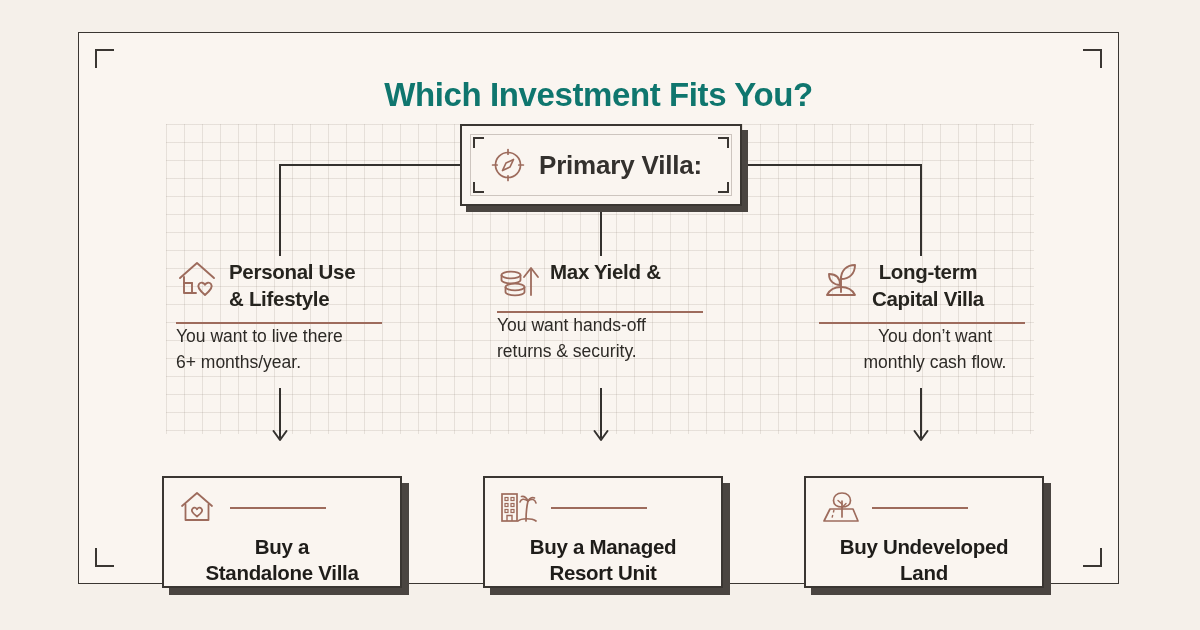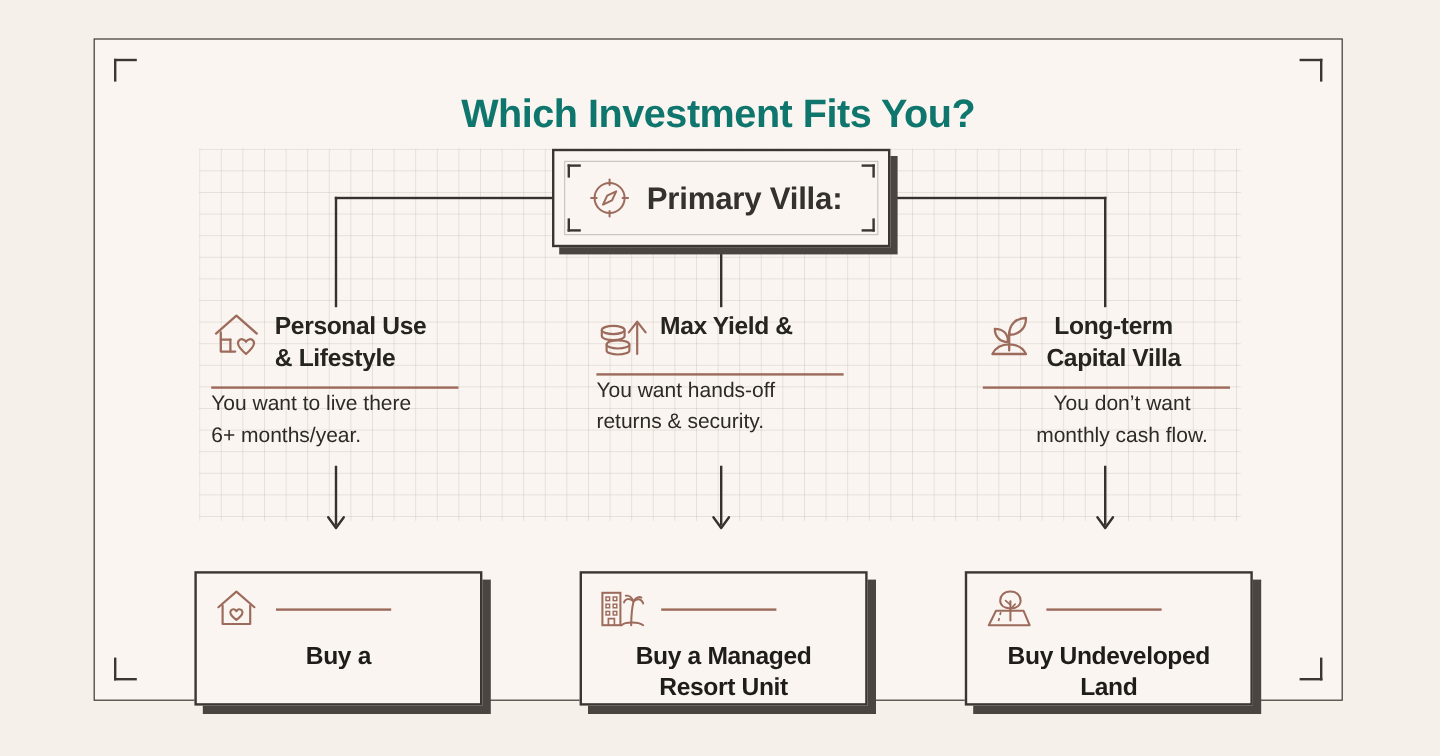--- a/index.html
+++ b/index.html
@@ -238,20 +238,21 @@
         <svg class="ico" width="40" height="38" viewBox="0 0 40 38" aria-hidden="true">
           <polyline points="4,17 19,4 34,17" fill="none" stroke="#9d6b5c" stroke-width="1.8" stroke-linecap="round" stroke-linejoin="round"></polyline>
           <polyline points="7.5,15.5 7.5,31 30.5,31 30.5,15.5" fill="none" stroke="#9d6b5c" stroke-width="1.8" stroke-linecap="round" stroke-linejoin="round"></polyline>
           <path d="M19 27.5 C14 23.6 13 21.6 14.5 19.7 C15.8 18.1 18 18.5 19 20.3 C20 18.5 22.2 18.1 23.5 19.7 C25 21.6 24 23.6 19 27.5 Z" fill="none" stroke="#9d6b5c" stroke-width="1.8" stroke-linejoin="round"></path>
         </svg>
       </span>
       <span class="cdash"></span>
     </div>
     <div class="ctext">
       <span>Buy a</span><br>
+      <span>Standalone Villa</span>
     </div>
   </div>
 
   <div class="card" style="left:404px;">
     <div class="top">
       <span>
         <svg class="ico" width="40" height="38" viewBox="0 0 40 38" aria-hidden="true">
           <rect x="3" y="5" width="15" height="27" fill="none" stroke="#9d6b5c" stroke-width="1.7"></rect>
           <rect x="6" y="8.5" width="3" height="3" fill="none" stroke="#9d6b5c" stroke-width="1.2"></rect>
           <rect x="12" y="8.5" width="3" height="3" fill="none" stroke="#9d6b5c" stroke-width="1.2"></rect>

